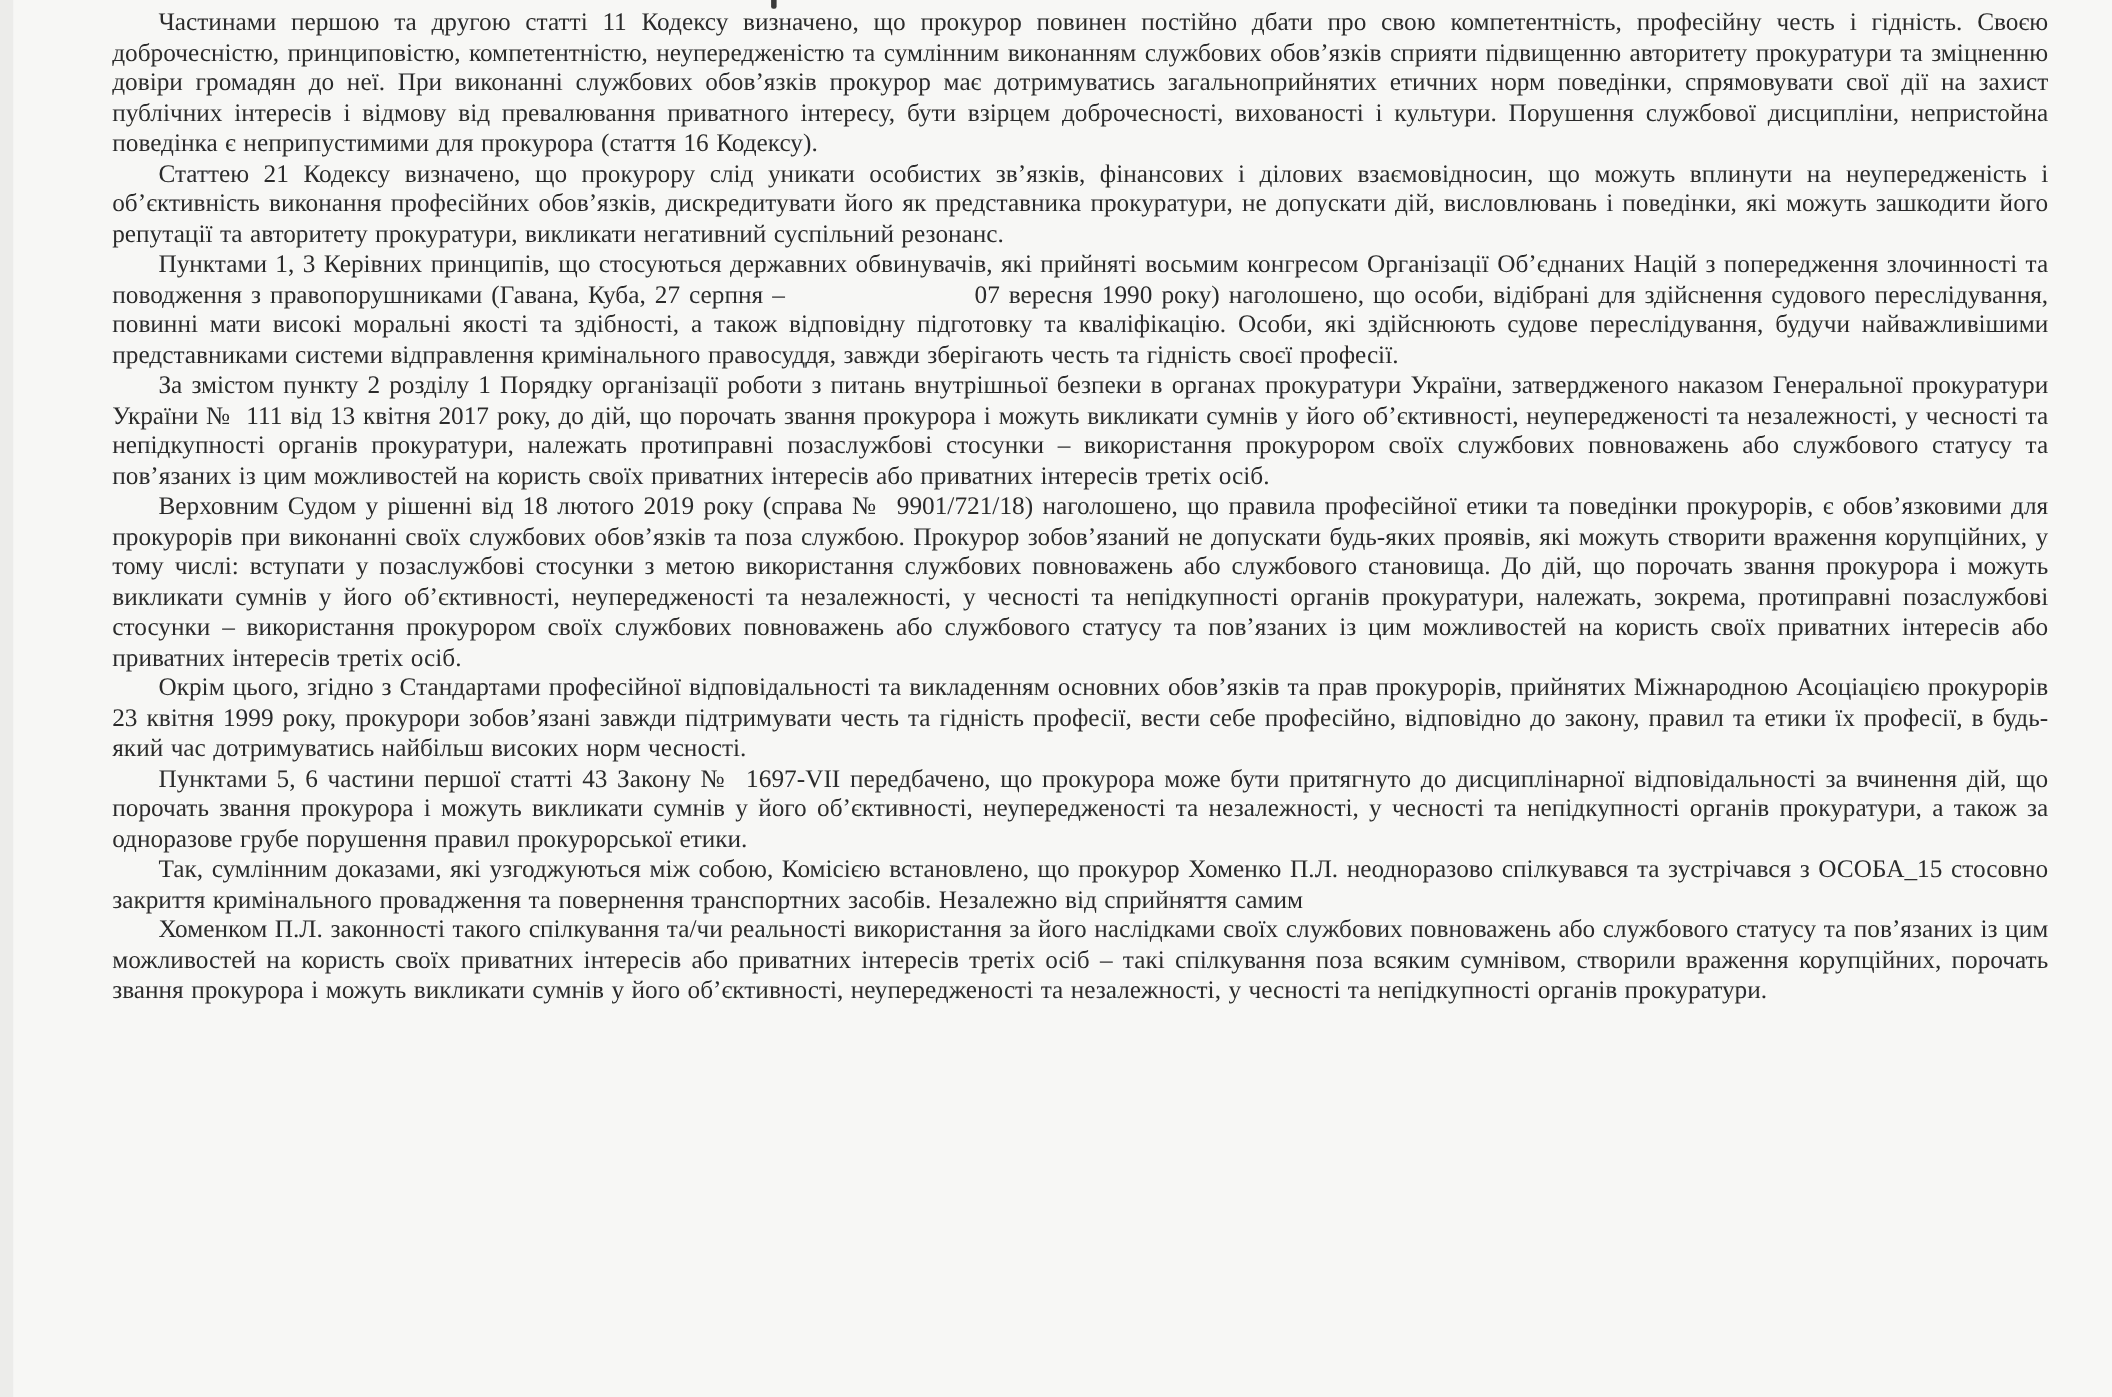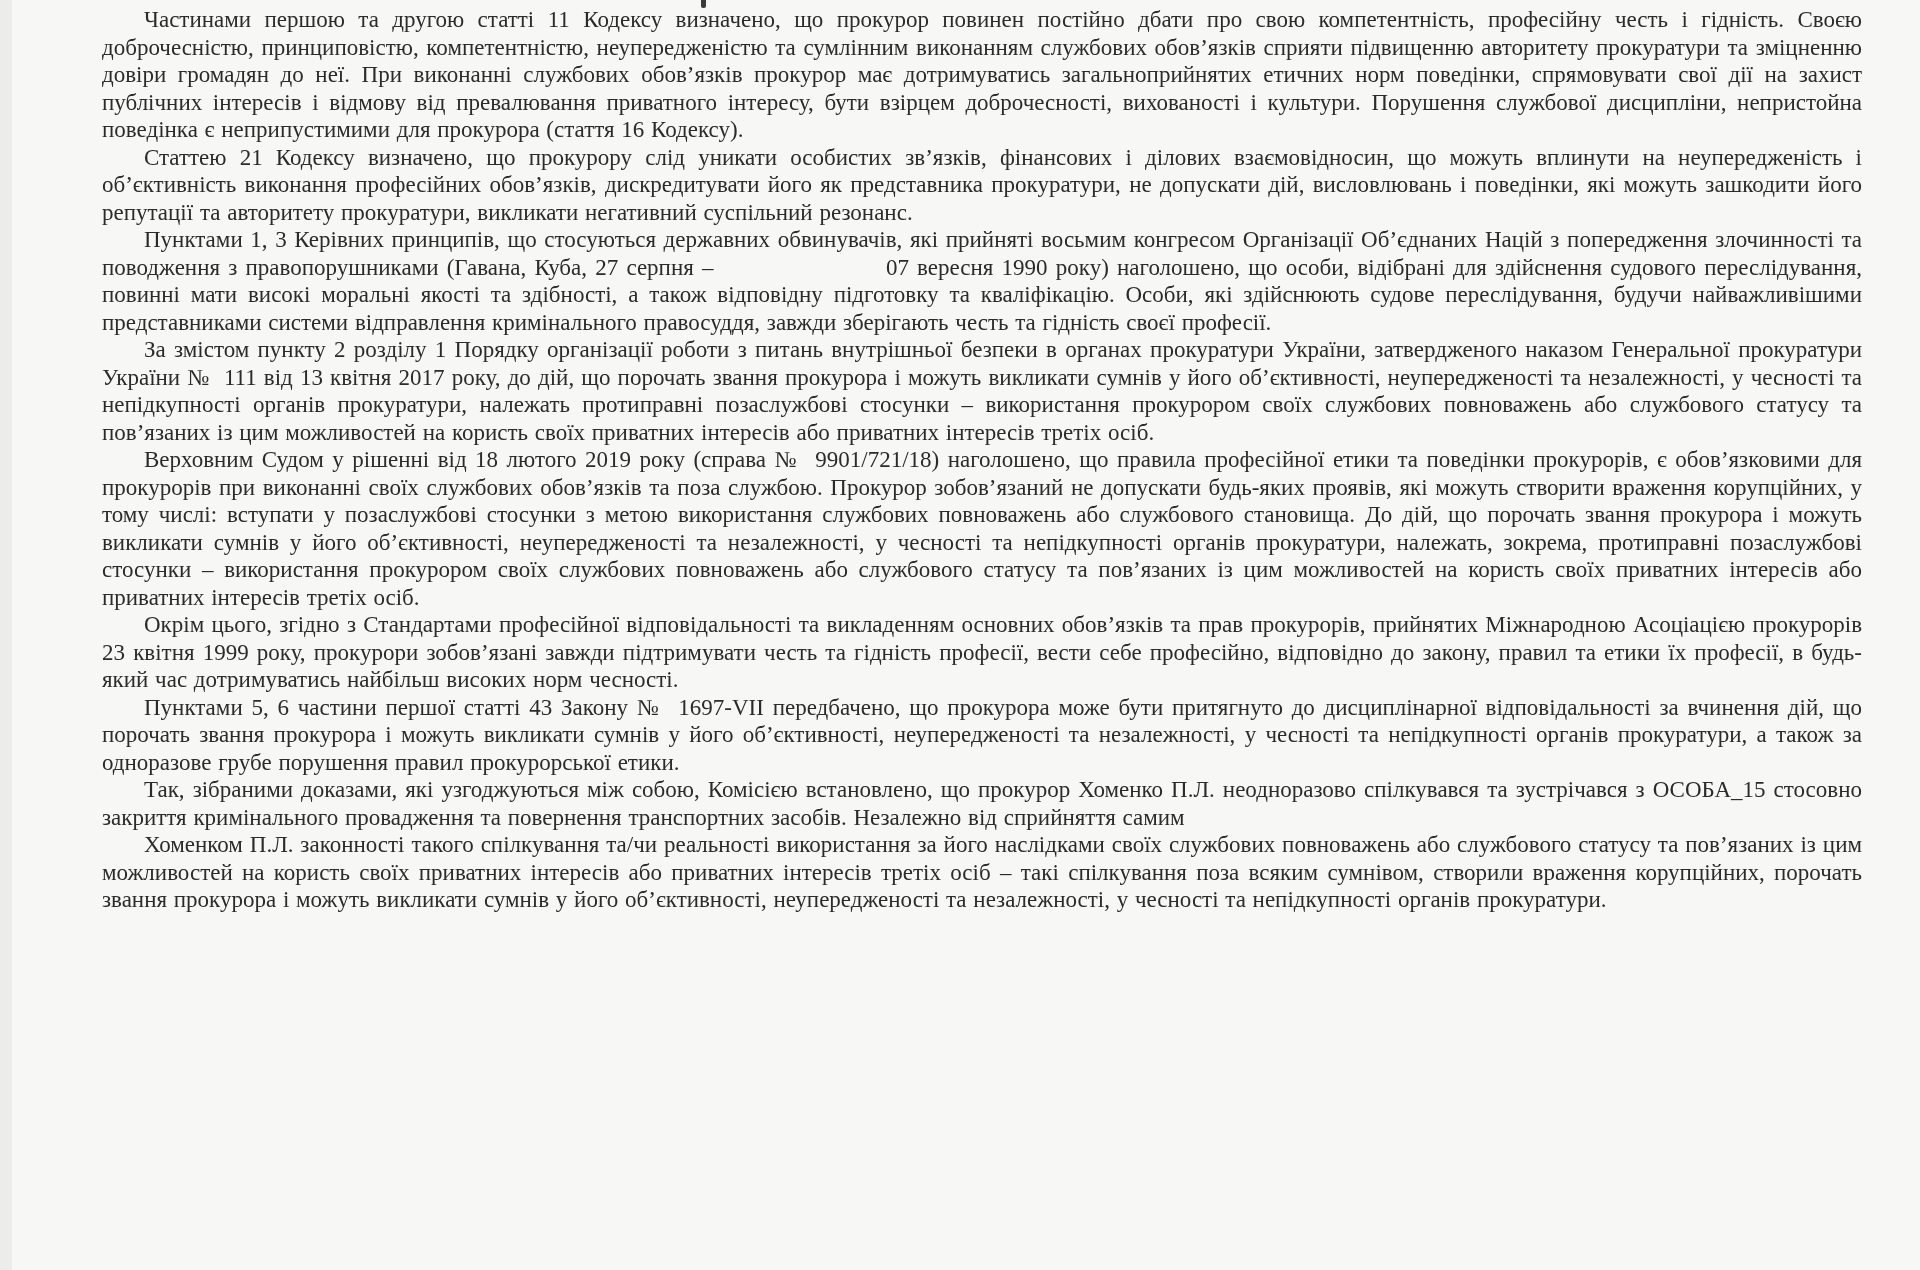--- a/index.html
+++ b/index.html
@@ -55,15 +55,15 @@
   <div class="page-edge"></div>
   <div class="top-fragment"></div>
 
   <p class="doc-par">Частинами першою та другою статті 11 Кодексу визначено, що прокурор повинен постійно дбати про свою компетентність, професійну честь і гідність. Своєю доброчесністю, принциповістю, компетентністю, неупередженістю та сумлінним виконанням службових обов’язків сприяти підвищенню авторитету прокуратури та зміцненню довіри громадян до неї. При виконанні службових обов’язків прокурор має дотримуватись загальноприйнятих етичних норм поведінки, спрямовувати свої дії на захист публічних інтересів і відмову від превалювання приватного інтересу, бути взірцем доброчесності, вихованості і культури. Порушення службової дисципліни, непристойна поведінка є неприпустимими для прокурора (стаття 16 Кодексу).</p>
   <p class="doc-par">Статтею 21 Кодексу визначено, що прокурору слід уникати особистих зв’язків, фінансових і ділових взаємовідносин, що можуть вплинути на неупередженість і об’єктивність виконання професійних обов’язків, дискредитувати його як представника прокуратури, не допускати дій, висловлювань і поведінки, які можуть зашкодити його репутації та авторитету прокуратури, викликати негативний суспільний резонанс.</p>
   <p class="doc-par">Пунктами 1, 3 Керівних принципів, що стосуються державних обвинувачів, які прийняті восьмим конгресом Організації Об’єднаних Націй з попередження злочинності та поводження з правопорушниками (Гавана, Куба, 27 серпня –&nbsp;&nbsp;&nbsp;&nbsp;&nbsp;&nbsp;&nbsp;&nbsp;&nbsp;&nbsp;&nbsp;&nbsp;&nbsp;&nbsp;&nbsp;&nbsp;&nbsp;&nbsp;&nbsp;&nbsp; 07 вересня 1990 року) наголошено, що особи, відібрані для здійснення судового переслідування, повинні мати високі моральні якості та здібності, а також відповідну підготовку та кваліфікацію. Особи, які здійснюють судове переслідування, будучи найважливішими представниками системи відправлення кримінального правосуддя, завжди зберігають честь та гідність своєї професії.</p>
   <p class="doc-par">За змістом пункту 2 розділу 1 Порядку організації роботи з питань внутрішньої безпеки в органах прокуратури України, затвердженого наказом Генеральної прокуратури України №&nbsp; 111 від 13 квітня 2017 року, до дій, що порочать звання прокурора і можуть викликати сумнів у його об’єктивності, неупередженості та незалежності, у чесності та непідкупності органів прокуратури, належать протиправні позаслужбові стосунки – використання прокурором своїх службових повноважень або службового статусу та пов’язаних із цим можливостей на користь своїх приватних інтересів або приватних інтересів третіх осіб.</p>
   <p class="doc-par">Верховним Судом у рішенні від 18 лютого 2019 року (справа №&nbsp; 9901/721/18) наголошено, що правила професійної етики та поведінки прокурорів, є обов’язковими для прокурорів при виконанні своїх службових обов’язків та поза службою. Прокурор зобов’язаний не допускати будь-яких проявів, які можуть створити враження корупційних, у тому числі: вступати у позаслужбові стосунки з метою використання службових повноважень або службового становища. До дій, що порочать звання прокурора і можуть викликати сумнів у його об’єктивності, неупередженості та незалежності, у чесності та непідкупності органів прокуратури, належать, зокрема, протиправні позаслужбові стосунки – використання прокурором своїх службових повноважень або службового статусу та пов’язаних із цим можливостей на користь своїх приватних інтересів або приватних інтересів третіх осіб.</p>
   <p class="doc-par">Окрім цього, згідно з Стандартами професійної відповідальності та викладенням основних обов’язків та прав прокурорів, прийнятих Міжнародною Асоціацією прокурорів 23 квітня 1999 року, прокурори зобов’язані завжди підтримувати честь та гідність професії, вести себе професійно, відповідно до закону, правил та етики їх професії, в будь-який час дотримуватись найбільш високих норм чесності.</p>
   <p class="doc-par">Пунктами 5, 6 частини першої статті 43 Закону №&nbsp; 1697-VII передбачено, що прокурора може бути притягнуто до дисциплінарної відповідальності за вчинення дій, що порочать звання прокурора і можуть викликати сумнів у його об’єктивності, неупередженості та незалежності, у чесності та непідкупності органів прокуратури, а також за одноразове грубе порушення правил прокурорської етики.</p>
-  <p class="doc-par">Так, зібраними доказами, які узгоджуються між собою, Комісією встановлено, що прокурор Хоменко П.Л. неодноразово спілкувався та зустрічався з ОСОБА_15 стосовно закриття кримінального провадження та повернення транспортних засобів. Незалежно від сприйняття самим</p>
+  <p class="doc-par">Так, сумлінним доказами, які узгоджуються між собою, Комісією встановлено, що прокурор Хоменко П.Л. неодноразово спілкувався та зустрічався з ОСОБА_15 стосовно закриття кримінального провадження та повернення транспортних засобів. Незалежно від сприйняття самим</p>
   <p class="doc-par">Хоменком П.Л. законності такого спілкування та/чи реальності використання за його наслідками своїх службових повноважень або службового статусу та пов’язаних із цим можливостей на користь своїх приватних інтересів або приватних інтересів третіх осіб – такі спілкування поза всяким сумнівом, створили враження корупційних, порочать звання прокурора і можуть викликати сумнів у його об’єктивності, неупередженості та незалежності, у чесності та непідкупності органів прокуратури.</p>
 </div>
 
 </body></html>

